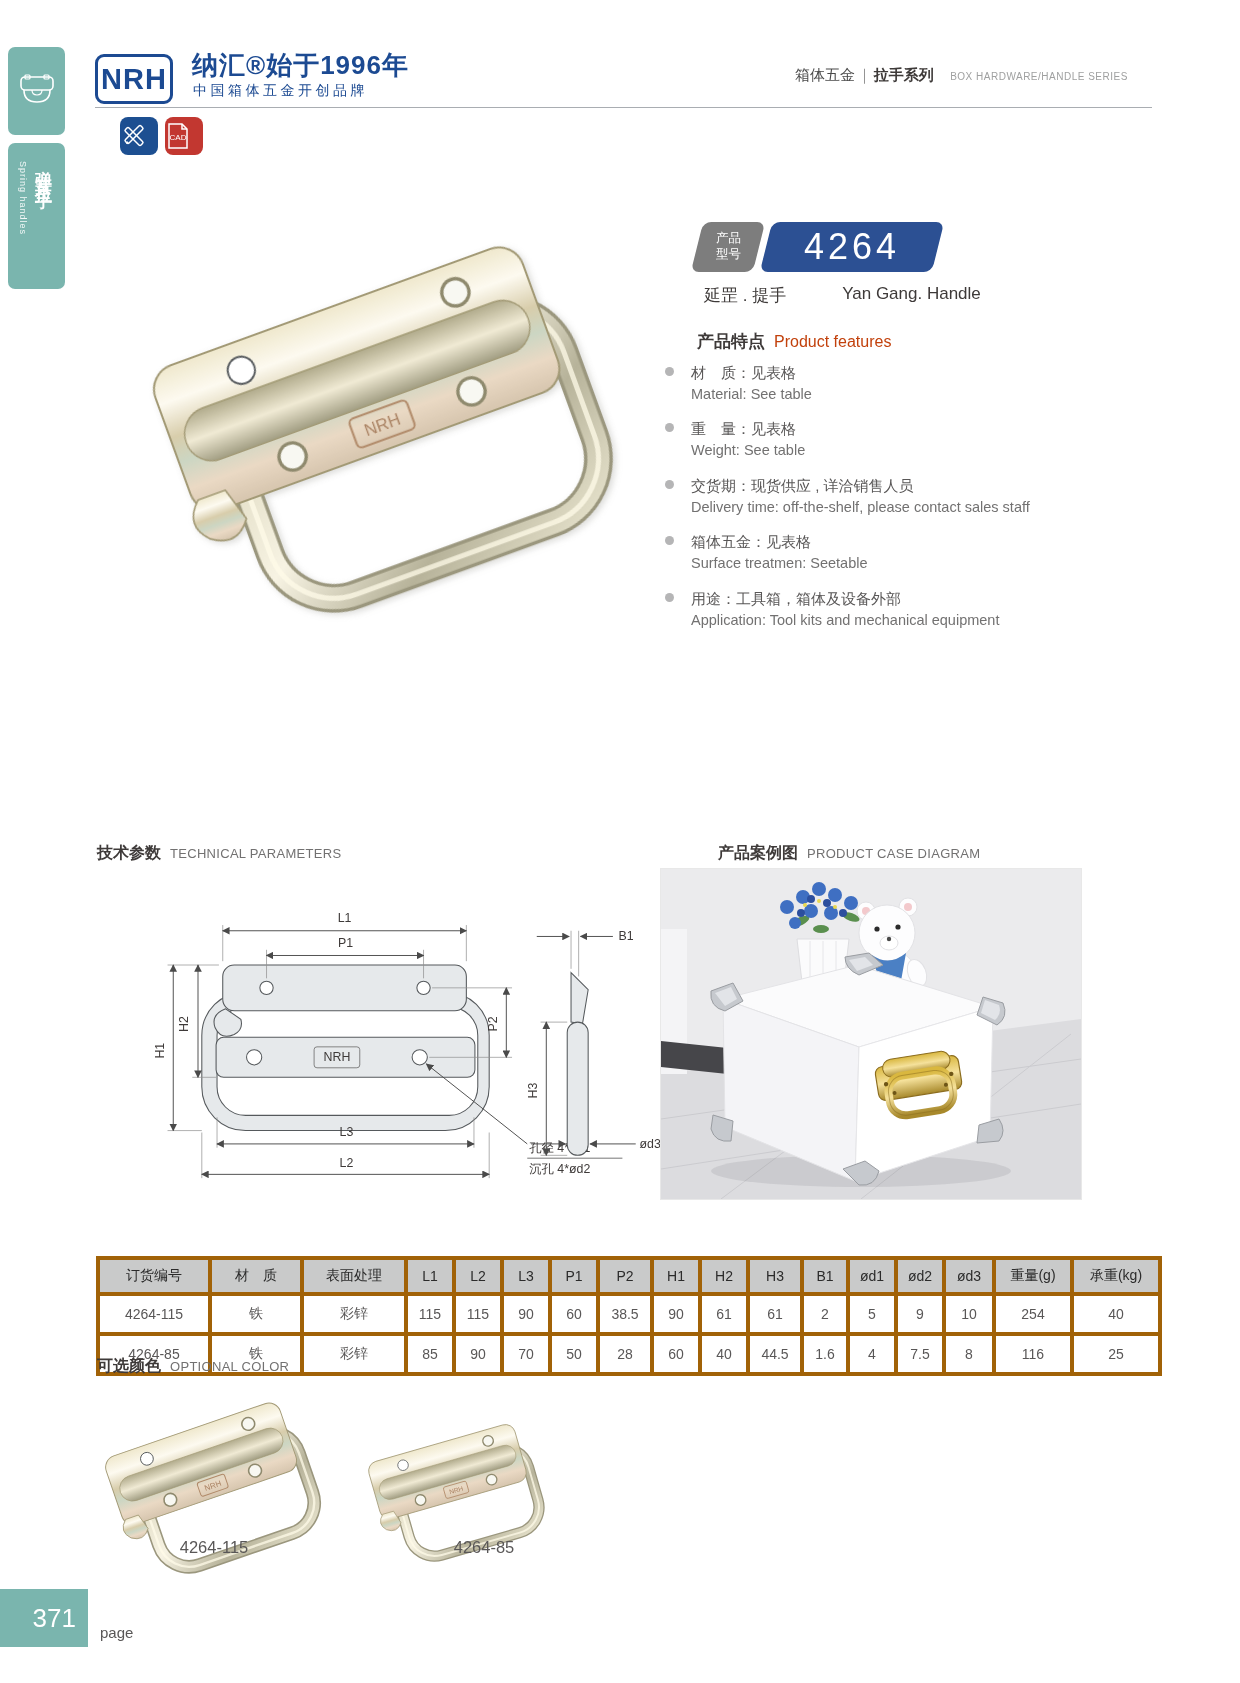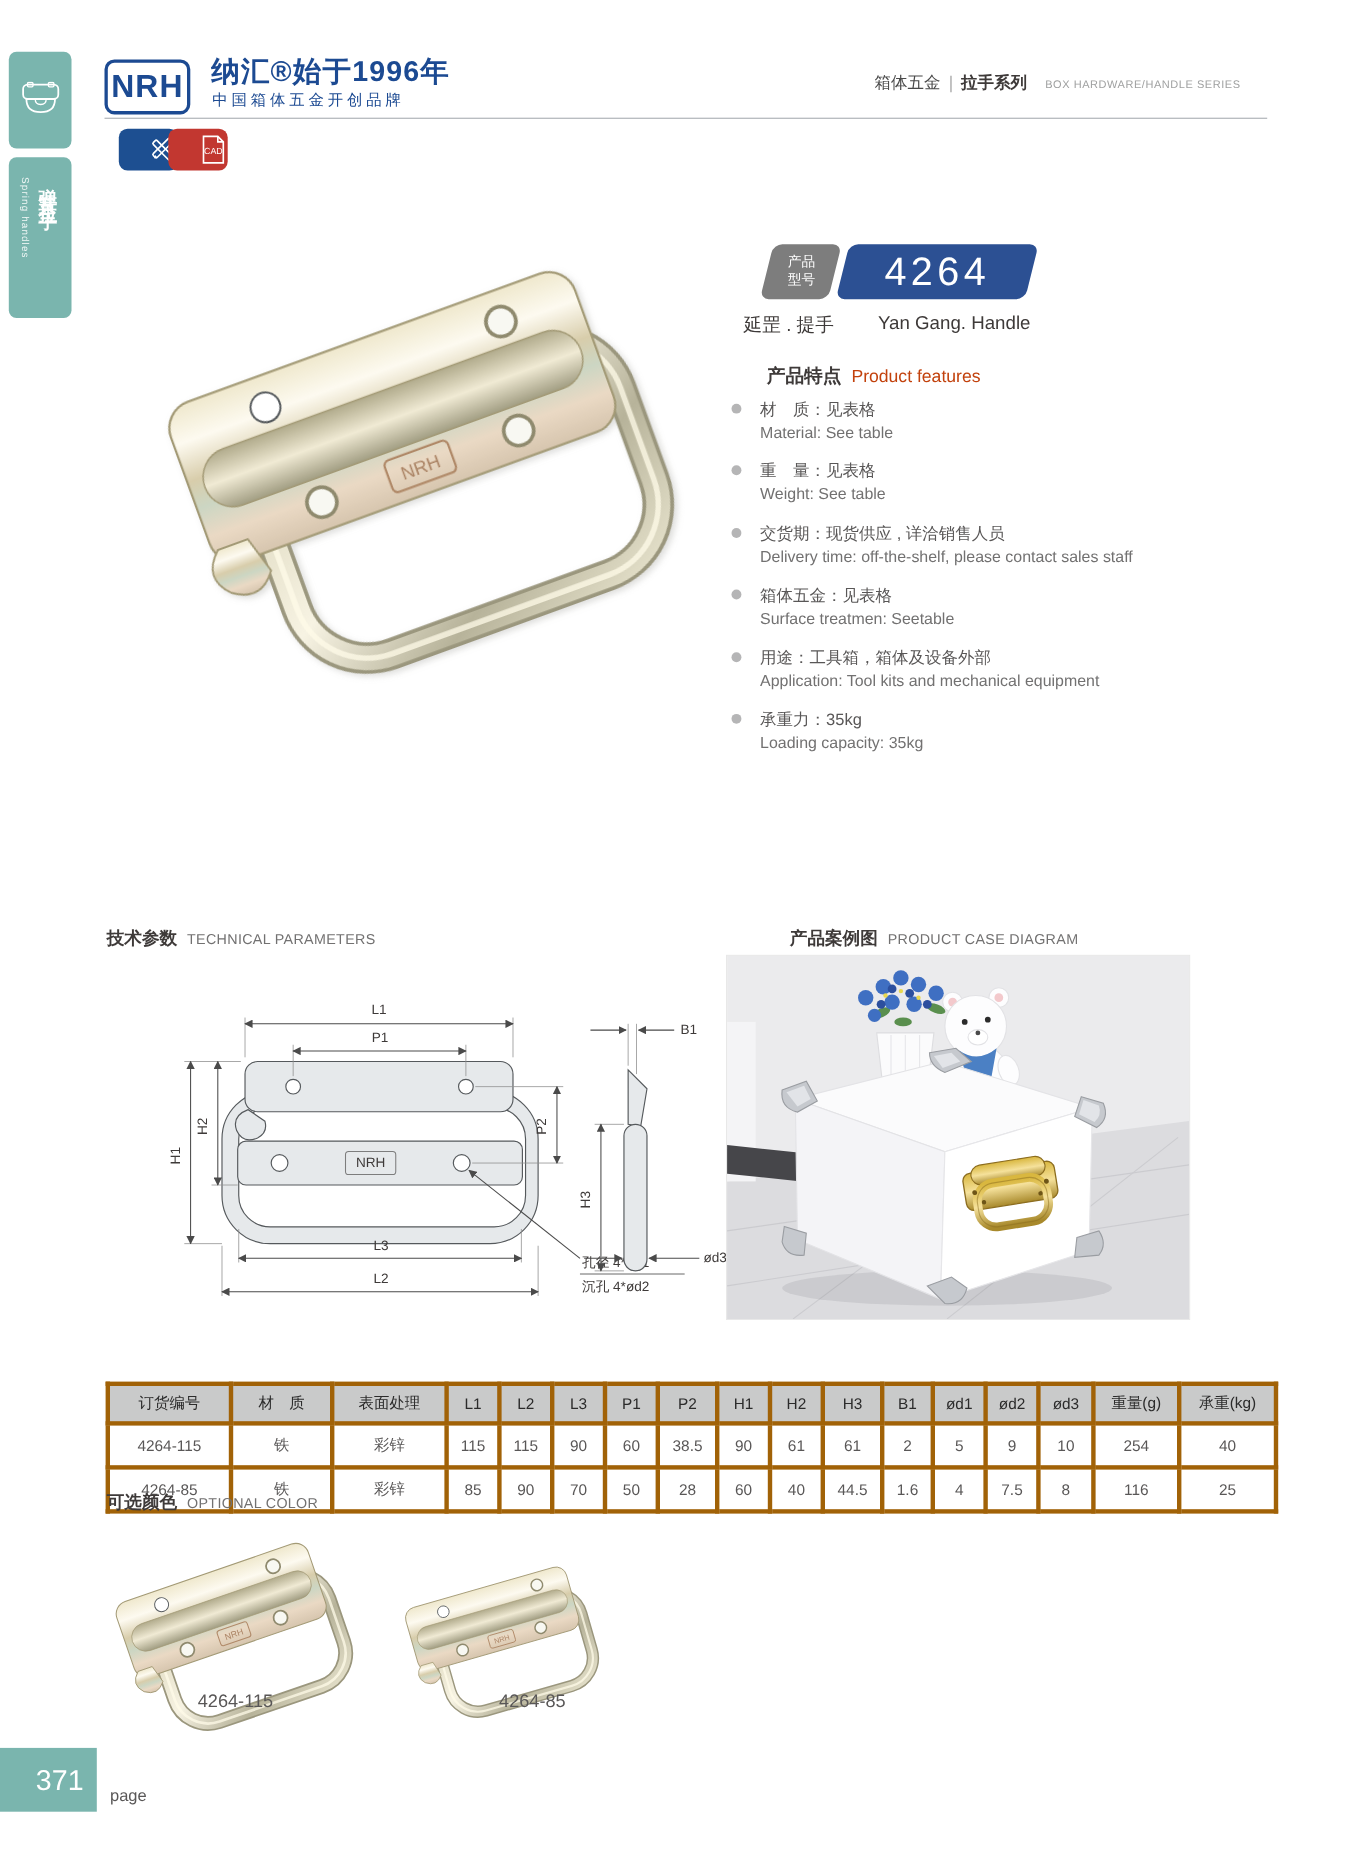--- a/index.html
+++ b/index.html
@@ -18,30 +18,30 @@
     display:flex;align-items:center;justify-content:center;box-sizing:border-box;}
   #logo-box span{font-size:29px;font-weight:bold;color:#1c4a92;letter-spacing:1px;}
   #brand-cn{position:absolute;left:192px;top:48px;font-size:26px;font-weight:bold;color:#1c4a92;letter-spacing:1px;}
   #brand-slogan{position:absolute;left:193px;top:82px;font-size:14px;font-weight:normal;color:#1c4a92;letter-spacing:3.5px;}
   #series{position:absolute;top:66px;left:795px;width:310px;white-space:nowrap;}
   #series .cn-l{font-size:15px;color:#4a4a4a;font-family:Liberation Serif, serif;}
   #series .sep{font-size:15px;color:#8a8a8a;margin:0 2px;}
   #series .cn-r{font-size:15px;color:#3e3a39;font-weight:bold;text-align:center;}
   #series .en{font-size:10px;color:#9fa0a0;margin-left:12px;letter-spacing:.5px;}
   #head-rule{position:absolute;left:95px;top:107px;width:1057px;height:1px;background:#a9adb2;}
-  .fmt-icon{position:absolute;top:117px;width:54px;height:38px;border-radius:8px;display:flex;align-items:center;justify-content:flex-end;}
+  .fmt-icon{position:absolute;top:117px;width:38px;height:38px;border-radius:8px;display:flex;align-items:center;justify-content:flex-start;margin-left:12px;}
   #icon-tools{left:108px;background:#1d4f91;}
   #icon-cad{left:153px;background:#c23730;}
   
   .skew{transform:skewX(-14deg);border-radius:8px;position:absolute;top:222px;height:50px;}
   #badge-type{left:697px;width:62px;background:#7d7d7d;display:flex;align-items:center;justify-content:center;}
   #badge-type .t{transform:skewX(14deg);color:#fff;font-size:12.5px;line-height:1.25;text-align:center;}
   #model-band{left:766px;width:172px;background:#2c5093;display:flex;align-items:center;justify-content:center;}
   #model-band .t{transform:skewX(14deg);color:#fff;font-size:36px;letter-spacing:4px;}
-  #prod-name{position:absolute;left:676px;top:284px;font-size:17px;color:#3e3a39;display:flex;gap:40px;}
+  #prod-name{position:absolute;left:704px;top:284px;font-size:17px;color:#3e3a39;display:flex;gap:56px;}
   
   #features-title{position:absolute;left:697px;top:330px;}
   .sec-cn{font-size:17px;font-weight:bold;color:#3e3a39;}
   .sec-en{font-size:16px;color:#c2410c;margin-left:9px;}
   #features-list{position:absolute;left:665px;top:362px;width:470px;}
   .feat{position:relative;padding-left:26px;margin-bottom:13px;}
   .feat .dot{position:absolute;left:0;top:5px;width:9px;height:9px;border-radius:50%;background:#b5b5b6;}
   .feat-cn{font-size:15px;color:#595757;line-height:1.4;}
   .feat-en{font-size:14.5px;color:#727171;line-height:1.55;}
   
@@ -213,25 +213,20 @@
      </div>
       <div class="feat">
        <span class="dot"></span>
        <div class="feat-cn">箱体五金：见表格</div>
        <div class="feat-en">Surface treatmen: Seetable</div>
      </div>
       <div class="feat">
        <span class="dot"></span>
        <div class="feat-cn">用途：工具箱，箱体及设备外部</div>
        <div class="feat-en">Application: Tool kits and mechanical equipment</div>
-     </div>
-      <div class="feat">
-       <span class="dot"></span>
-       <div class="feat-cn">承重力：35kg</div>
-       <div class="feat-en">Loading capacity: 35kg</div>
      </div>
     </div>
 
   <div class="sec-head" id="tech-head">
     <span class="cn">技术参数</span><span class="en">TECHNICAL PARAMETERS</span>
   </div>
   <div class="sec-head" id="case-head">
     <span class="cn">产品案例图</span><span class="en">PRODUCT CASE DIAGRAM</span>
   </div>
 

